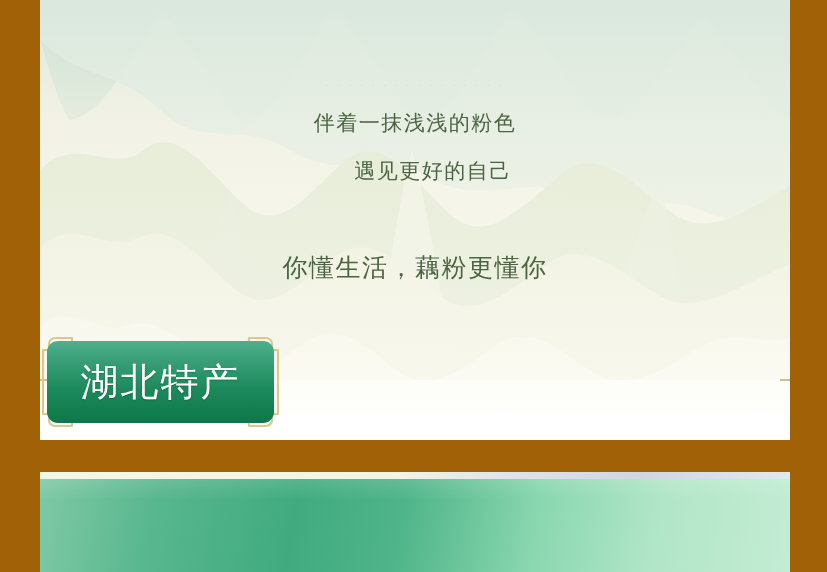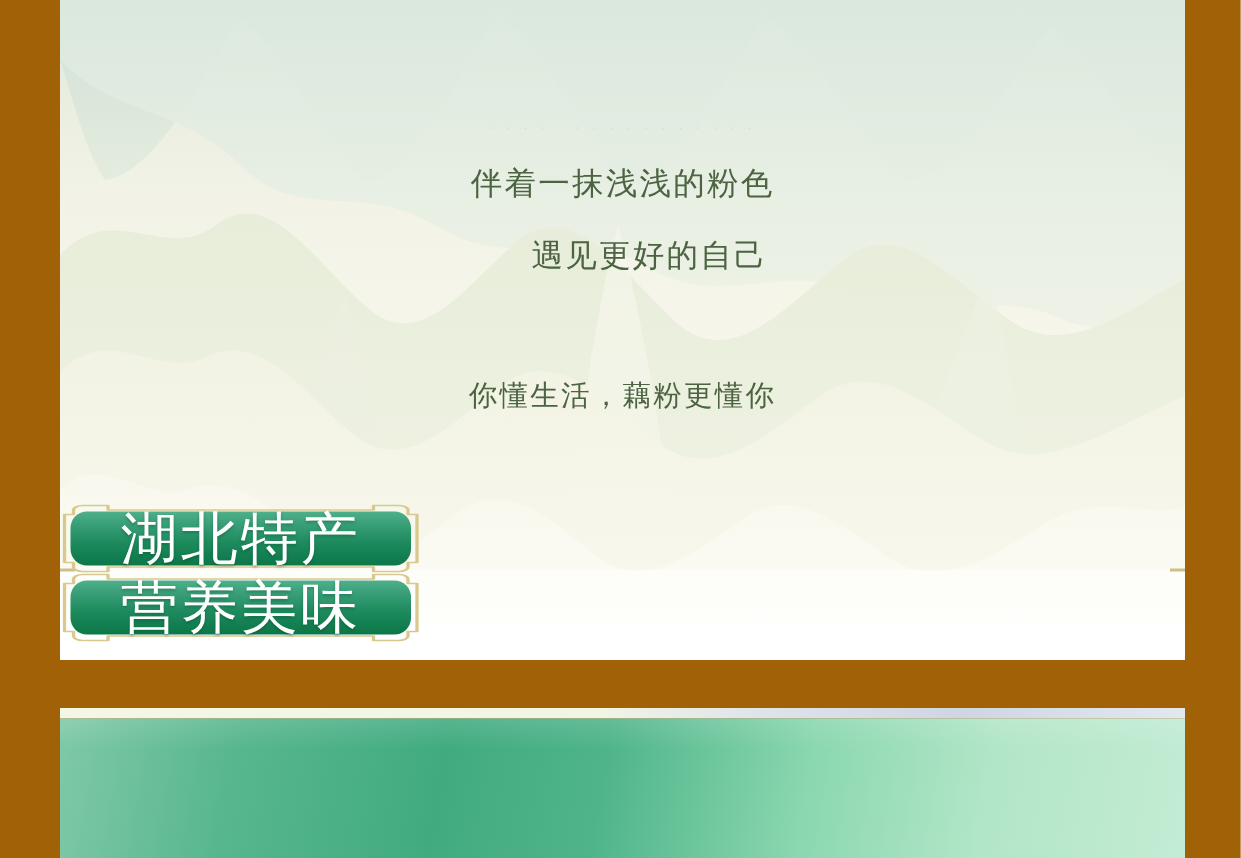--- a/index.html
+++ b/index.html
@@ -33,21 +33,21 @@
   .line {
     font-family:"Liberation Sans", sans-serif;
     font-size:21px;
     letter-spacing:1.5px;
     line-height:1;
     color:#4c6442;
     white-space:nowrap;
   }
   .line-1 { position:absolute; left:0; right:0; top:112px; }
   .line-2 { position:absolute; left:0; right:0; top:160px;margin-left:36px; }
-  .line-3 { position:absolute; left:0; right:0; top:255px; font-size:19px; }
+  .line-3 { position:absolute; left:0; right:0; top:255px; font-size:25px; }
 
   
   .watermark {
     position:absolute; left:0; right:0; top:80px;
     text-align:center;
     font-size:9px;
     letter-spacing:3px;
     color:rgba(170,190,165,0.30);
     white-space:nowrap;
   }
@@ -63,21 +63,20 @@
   .tick.right { right:0px; }
 
   
   .btn-row {
     position:absolute;
     left:40px; top:336px;
     width:750px; height:92px;
     display:flex;
     justify-content:space-between;
     align-items:flex-start;
-    flex-direction:column;
   }
   .btn {
     position:relative;
     width:241px;
     height:92px;
     cursor:pointer;
   }
   
   .btn .frame { position:absolute; inset:0; }
   .btn .frame svg { display:block; width:100%; height:100%; }
@@ -204,30 +203,18 @@
                    A6,6 0 0 1 232,8 L232,14 L238,14 L238,78 L232,78 L232,84
                    A6,6 0 0 1 226,90 L209,90 L209,84 L32,84 L32,90 L15,90
                    A6,6 0 0 1 9,84 L9,78 L3,78 L3,14 Z" fill="none" stroke="#d8c98f" stroke-width="2.2" stroke-linejoin="round"></path>
         </svg>
       </div>
       <div class="plate"></div>
       <div class="label">湖北特产</div>
     </div>
 
 
-    <div class="btn">
-      <div class="frame">
-        <svg viewBox="0 0 241 92" preserveAspectRatio="none" aria-hidden="true">
-          <path d="M9,14 L9,8 A6,6 0 0 1 15,2 L32,2 L32,8 L209,8 L209,2 L226,2
-                   A6,6 0 0 1 232,8 L232,14 L238,14 L238,78 L232,78 L232,84
-                   A6,6 0 0 1 226,90 L209,90 L209,84 L32,84 L32,90 L15,90
-                   A6,6 0 0 1 9,84 L9,78 L3,78 L3,14 Z" fill="none" stroke="#d8c98f" stroke-width="2.2" stroke-linejoin="round"></path>
-        </svg>
-      </div>
-      <div class="plate"></div>
-      <div class="label">营养美味</div>
-    </div>
   </div>
 
   <div class="bottom-strip"></div>
   <div class="bottom-band"></div>
 
 </div>
 
 </body></html>

